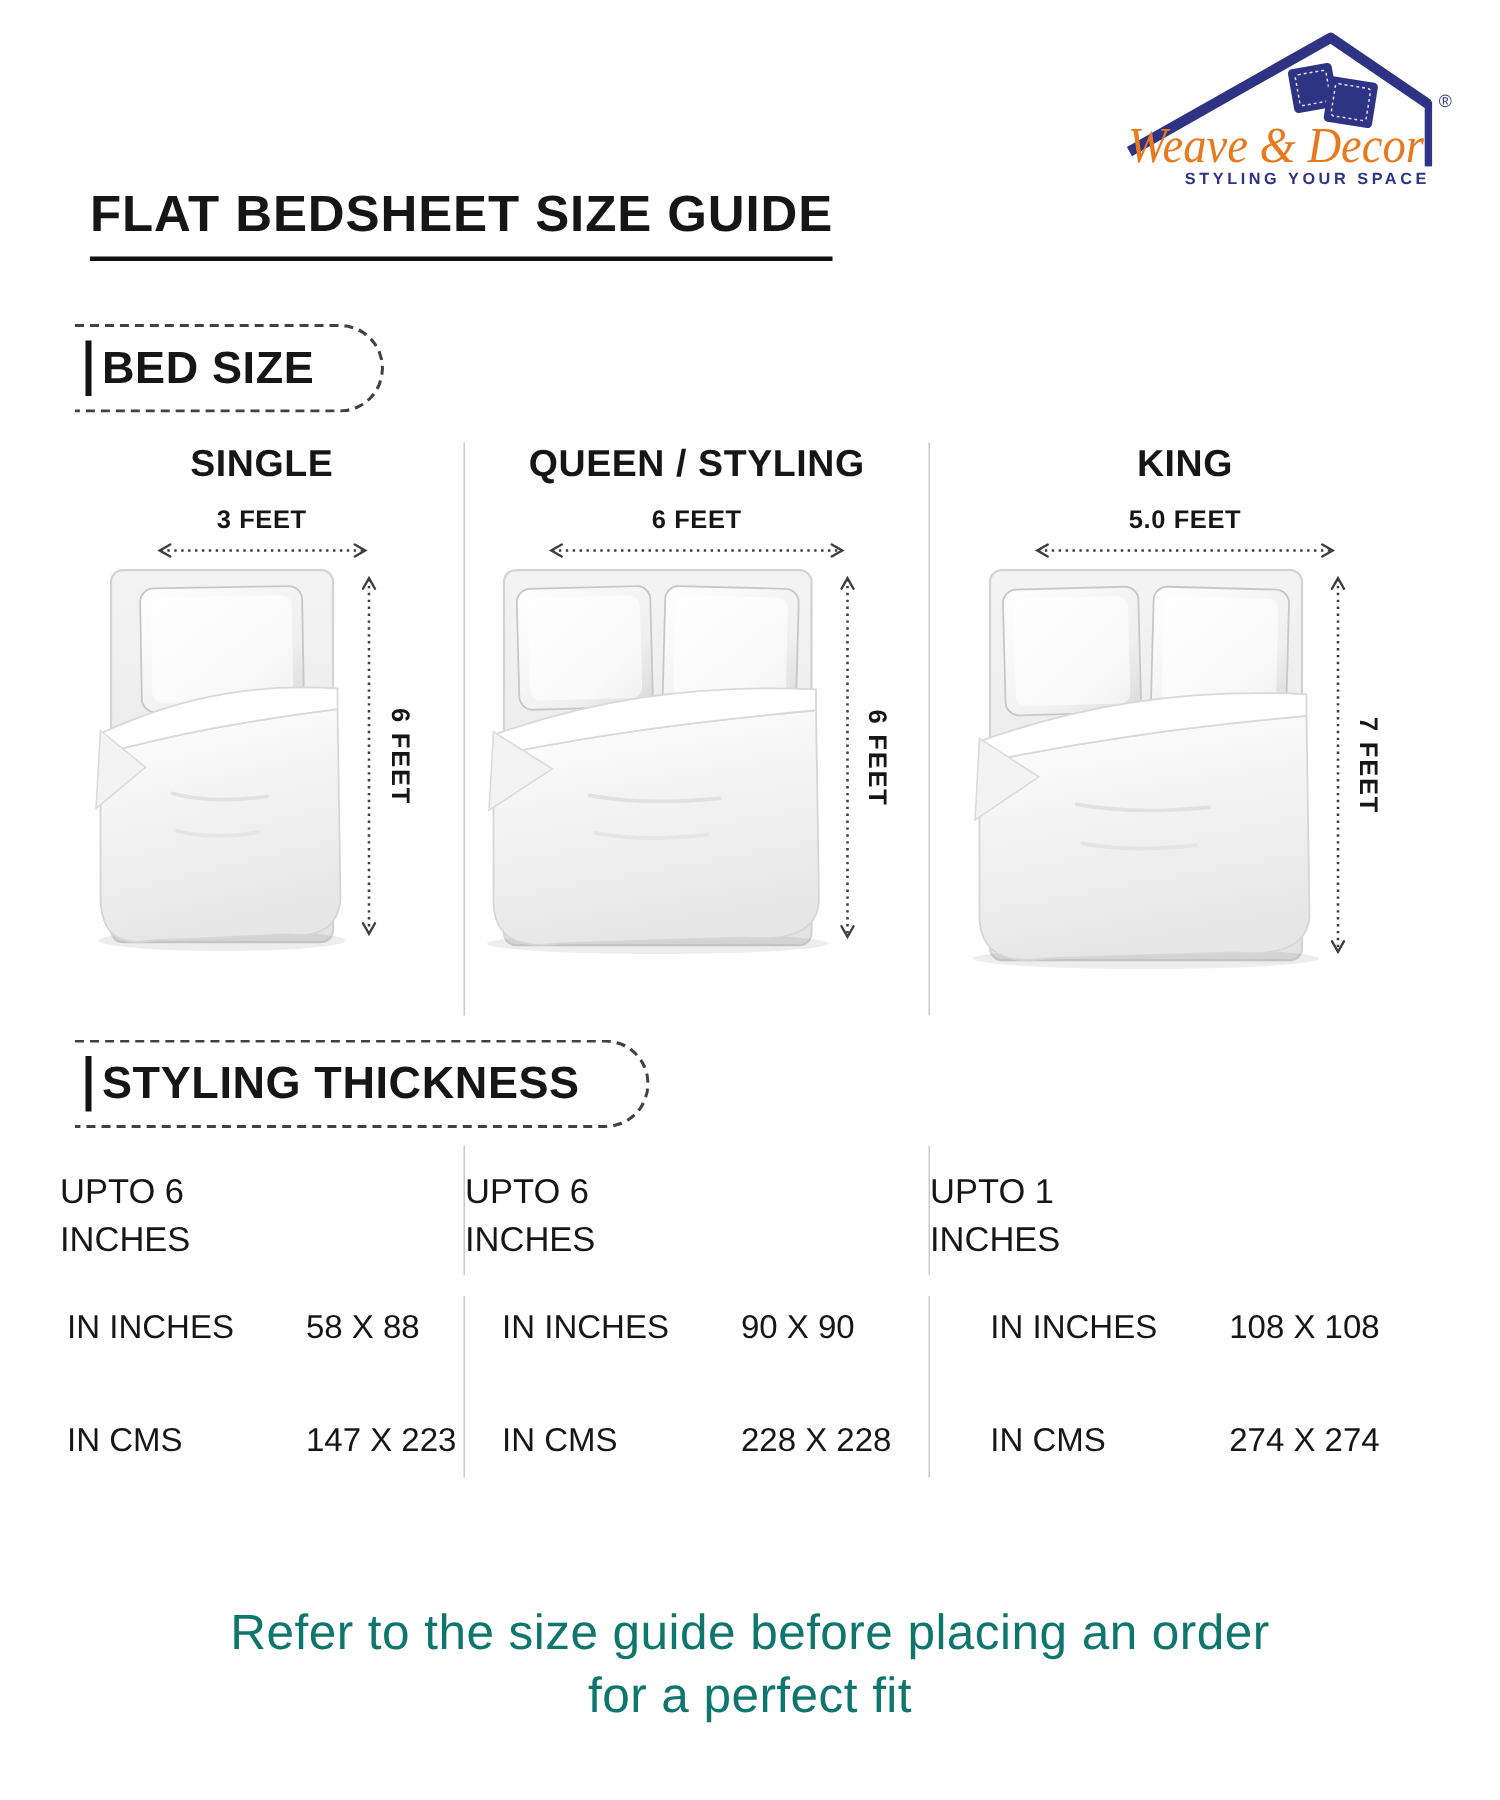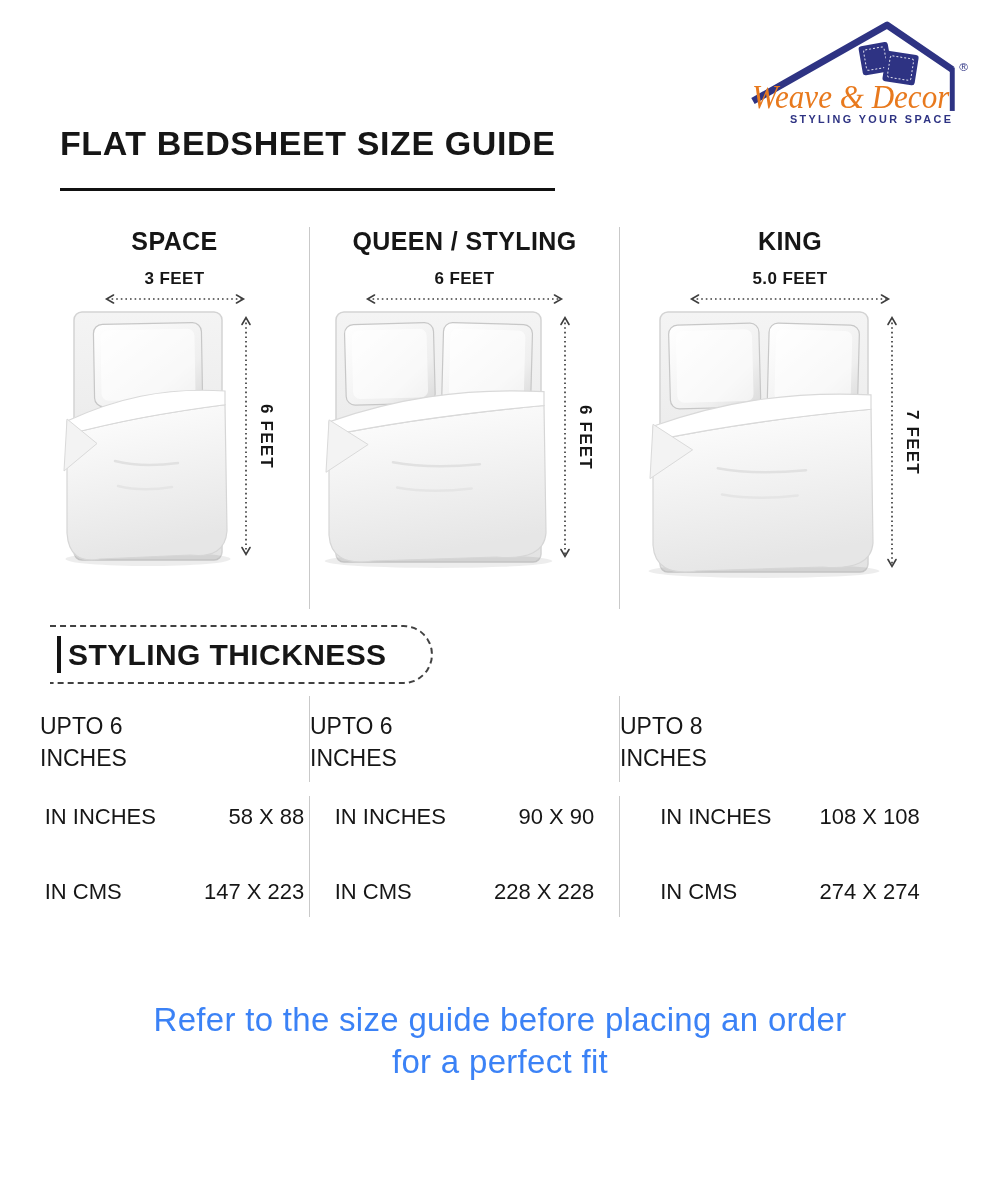--- a/index.html
+++ b/index.html
@@ -3,22 +3,22 @@
 <meta charset="utf-8">
 <style>
   html,body{margin:0;padding:0;background:#fff;}
   .page{position:relative;width:1000px;height:1200px;background:#ffffff;overflow:hidden;
         font-family:"Liberation Sans",sans-serif;color:#161616;}
 
   
   .logo{position:absolute;top:12px;right:28px;}
 
   
-  .title{display:inline-block;margin:126px 0 16px 60px;font-size:34px;font-weight:800;
-         letter-spacing:.6px;line-height:1;padding-bottom:28px;border-bottom:3px solid #111;}
+  .title{display:inline-block;margin:126px 0 0 60px;font-size:34px;font-weight:800;
+         letter-spacing:.6px;line-height:1;padding-bottom:11px;border-bottom:3px solid #111;}
 
   
   .pill{position:relative;display:inline-block;margin:0 0 0 50px;
         padding:11px 44px 11px 18px;border:2px dashed #414141;border-left:none;
         border-radius:0 34px 34px 0;font-size:30px;font-weight:800;letter-spacing:.4px;line-height:1.1;}
   .pill::before{content:"";position:absolute;left:7px;top:9px;bottom:9px;width:3.5px;background:#131313;}
   .pill .tol{font-weight:400;font-size:28px;letter-spacing:0;}
   .pill-bed{margin-top:42px;}
   .pill-mattress{margin-top:16px;}
   .pill-sheet{margin-top:2px;}
@@ -42,25 +42,25 @@
           margin-left:3px;align-self:center;}
 
   .thickgrid{margin-top:12px;}
   .thickgrid>.cell{text-align:left;font-size:23px;line-height:1.4;padding:14px 0 8px;}
 
   .sizegrid{margin-top:14px;}
   .sizegrid>.cell{padding:8px 0 12px;}
   .sizecell{display:grid;grid-template-columns:auto auto;column-gap:48px;row-gap:13px;
             justify-content:center;font-size:22px;line-height:1.2;gap:48px;}
   .sizecell .lbl{text-align:left;}
-  .sizecell .val{text-align:right;}
+  .sizecell .val{text-align:left;}
 
   
   .footer{margin-top:82px;text-align:center;font-size:33px;font-weight:400;
-          color:#3b82f6;line-height:1.28;letter-spacing:.3px;}
+          color:#0f766e;line-height:1.28;letter-spacing:.3px;}
 
   .defs-holder{position:absolute;width:0;height:0;overflow:hidden;}
 </style>
 </head>
 <body>
 
 <svg class="defs-holder" aria-hidden="true">
   <defs>
     <marker id="gmArrow" markerWidth="12" markerHeight="12" refX="8.5" refY="5" orient="auto-start-reverse" markerUnits="userSpaceOnUse">
       <path d="M2 1 L9 5 L2 9" fill="none" stroke="#3e3e3e" stroke-width="1.6" stroke-linecap="round"></path>
@@ -99,26 +99,31 @@
     </g>
     <text x="212" y="60" font-size="12" fill="#2e3383">®</text>
     <text x="2" y="97" font-family="'Liberation Serif',serif" font-style="italic" font-size="34" fill="#e8791d" textLength="200" lengthAdjust="spacingAndGlyphs">Weave &amp; Decor</text>
     <text x="206" y="112" text-anchor="end" font-size="11" font-weight="bold" letter-spacing="2.4" fill="#2e3383">STYLING YOUR SPACE</text>
   </svg>
 
   
   <h1 class="title">FLAT BEDSHEET SIZE GUIDE</h1>
 
   
+  <div>
+    <div class="pill pill-bed">
+      <span>BED SIZE</span>
+    </div>
+  </div>
 
   
   <div class="grid bedgrid">
 
     <div class="cell">
-      <div class="bedname">SPACE</div>
+      <div class="bedname">SINGLE</div>
       <div class="bedfig">
         <div class="wlabel">3 FEET</div>
         <div class="warrow"><svg width="150" height="12" viewBox="0 0 150 12" style="overflow:visible">
               <line x1="7" y1="6" x2="143" y2="6" stroke="#3e3e3e" stroke-width="1.7" stroke-dasharray="1.6 3" marker-start="url(#gmArrow)" marker-end="url(#gmArrow)"></line>
             </svg></div>
         <div class="bedrow2">
           <div class="bedart"><svg width="150" height="250" viewBox="0 0 150 250" style="overflow:visible">
                 <rect x="1" y="1" width="148" height="248" rx="8" fill="url(#gBase)" stroke="#d3d3d3" stroke-width="1.5"></rect>
                 <g transform="rotate(-1 75 53.75)">
                   <rect x="21" y="12.5" width="108" height="82.5" rx="9" fill="url(#gPillow)" stroke="#c7c7c7" stroke-width="1.2"></rect>
@@ -223,21 +228,21 @@
   <div class="grid thickgrid">
     <div class="cell">
       <div>UPTO 6</div>
       <div>INCHES</div>
     </div>
     <div class="cell">
       <div>UPTO 6</div>
       <div>INCHES</div>
     </div>
     <div class="cell">
-      <div>UPTO 8</div>
+      <div>UPTO 1</div>
       <div>INCHES</div>
     </div>
   </div>
 
   
 
   
   <div class="grid sizegrid">
     <div class="cell">
       <div class="sizecell">

